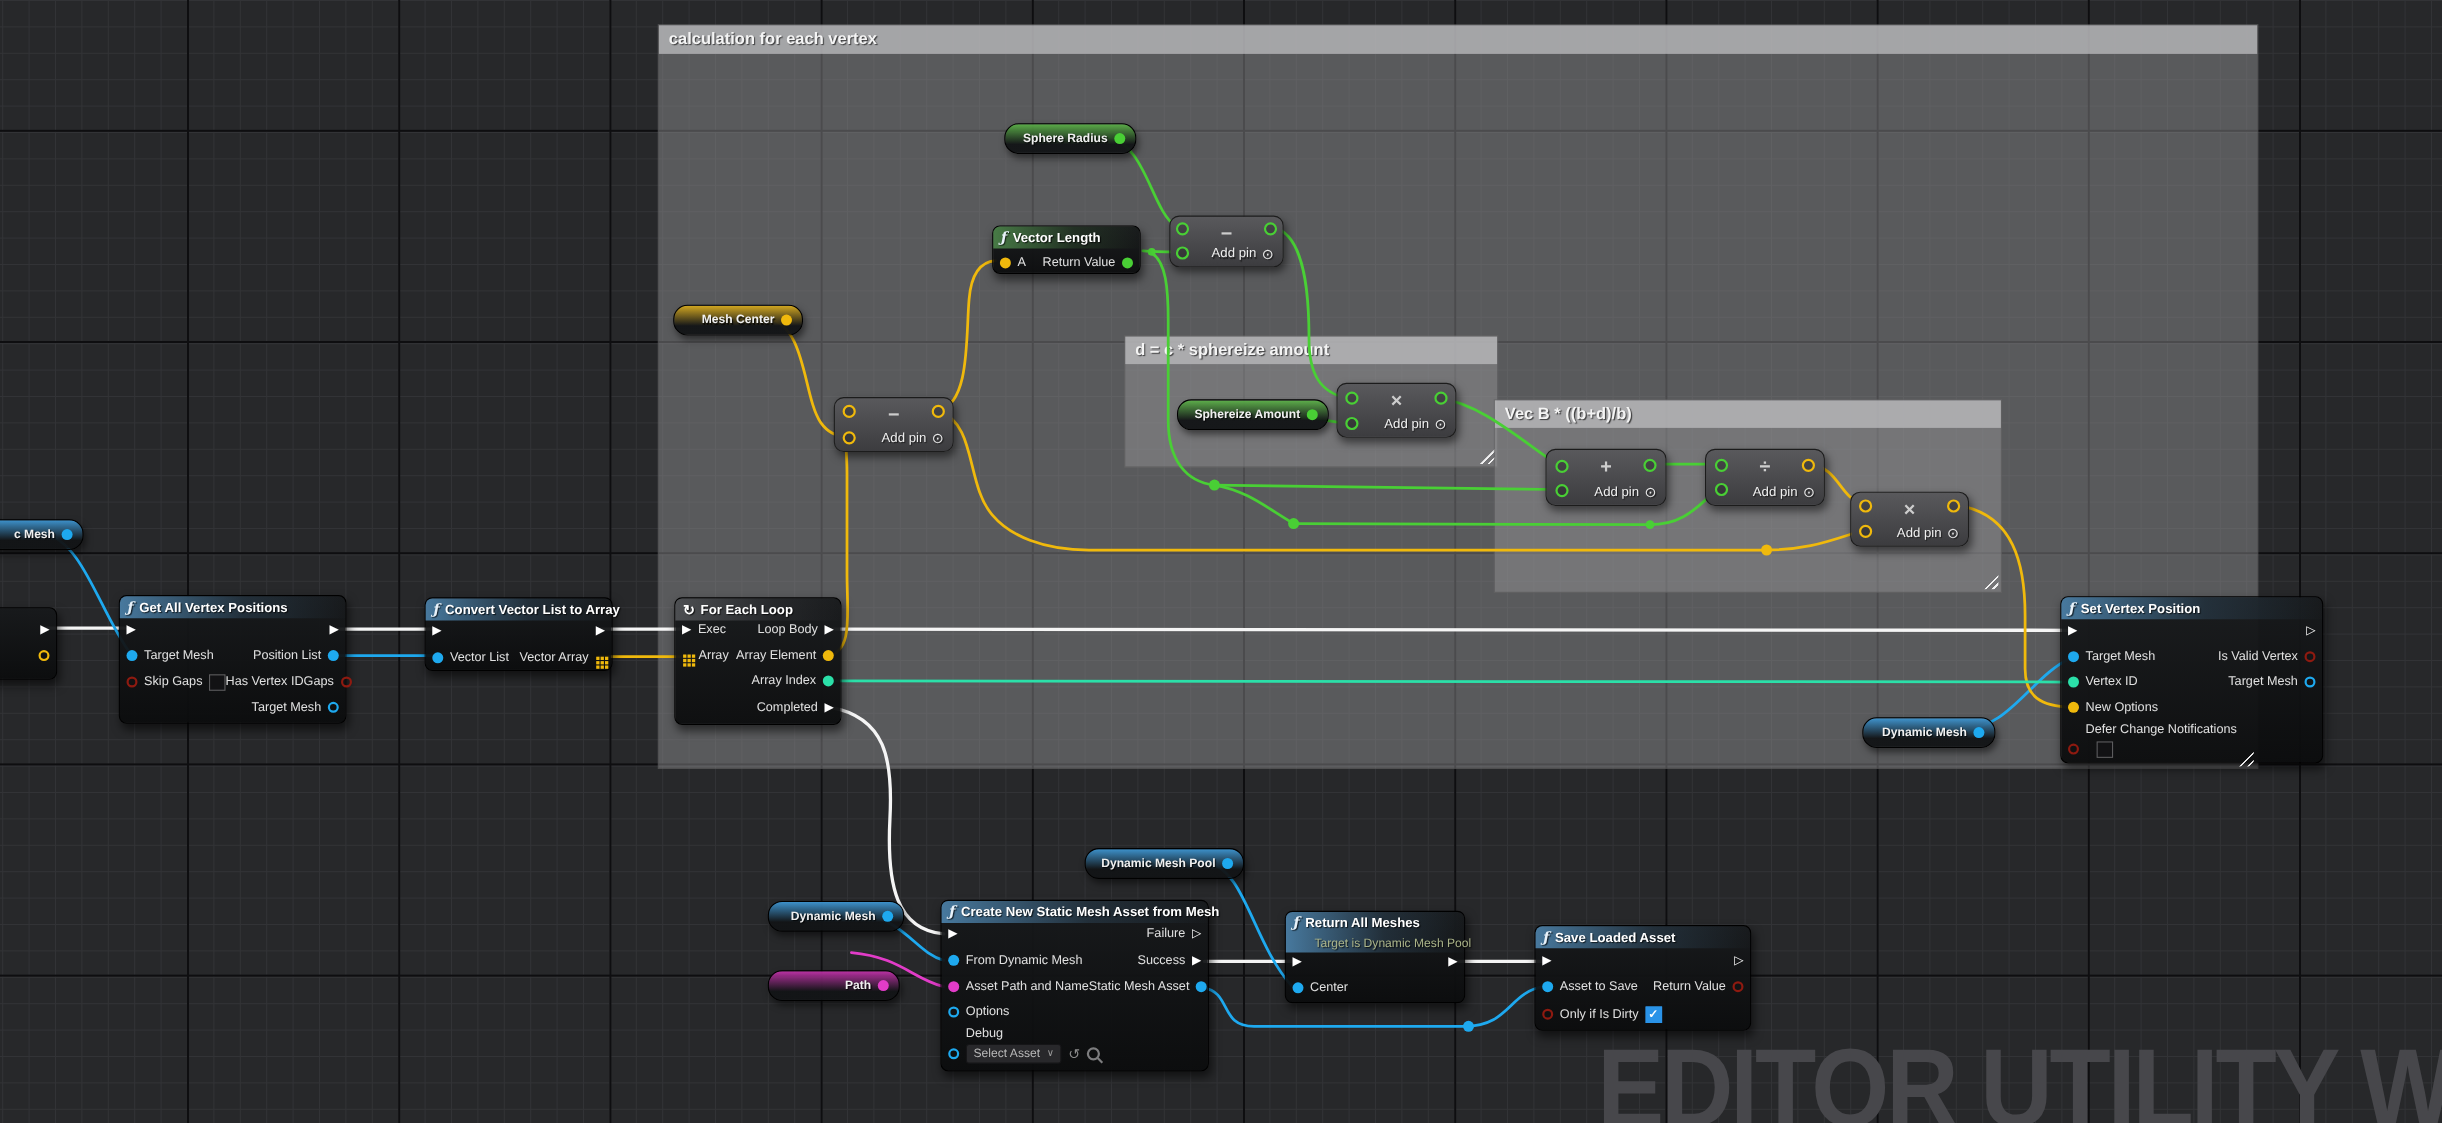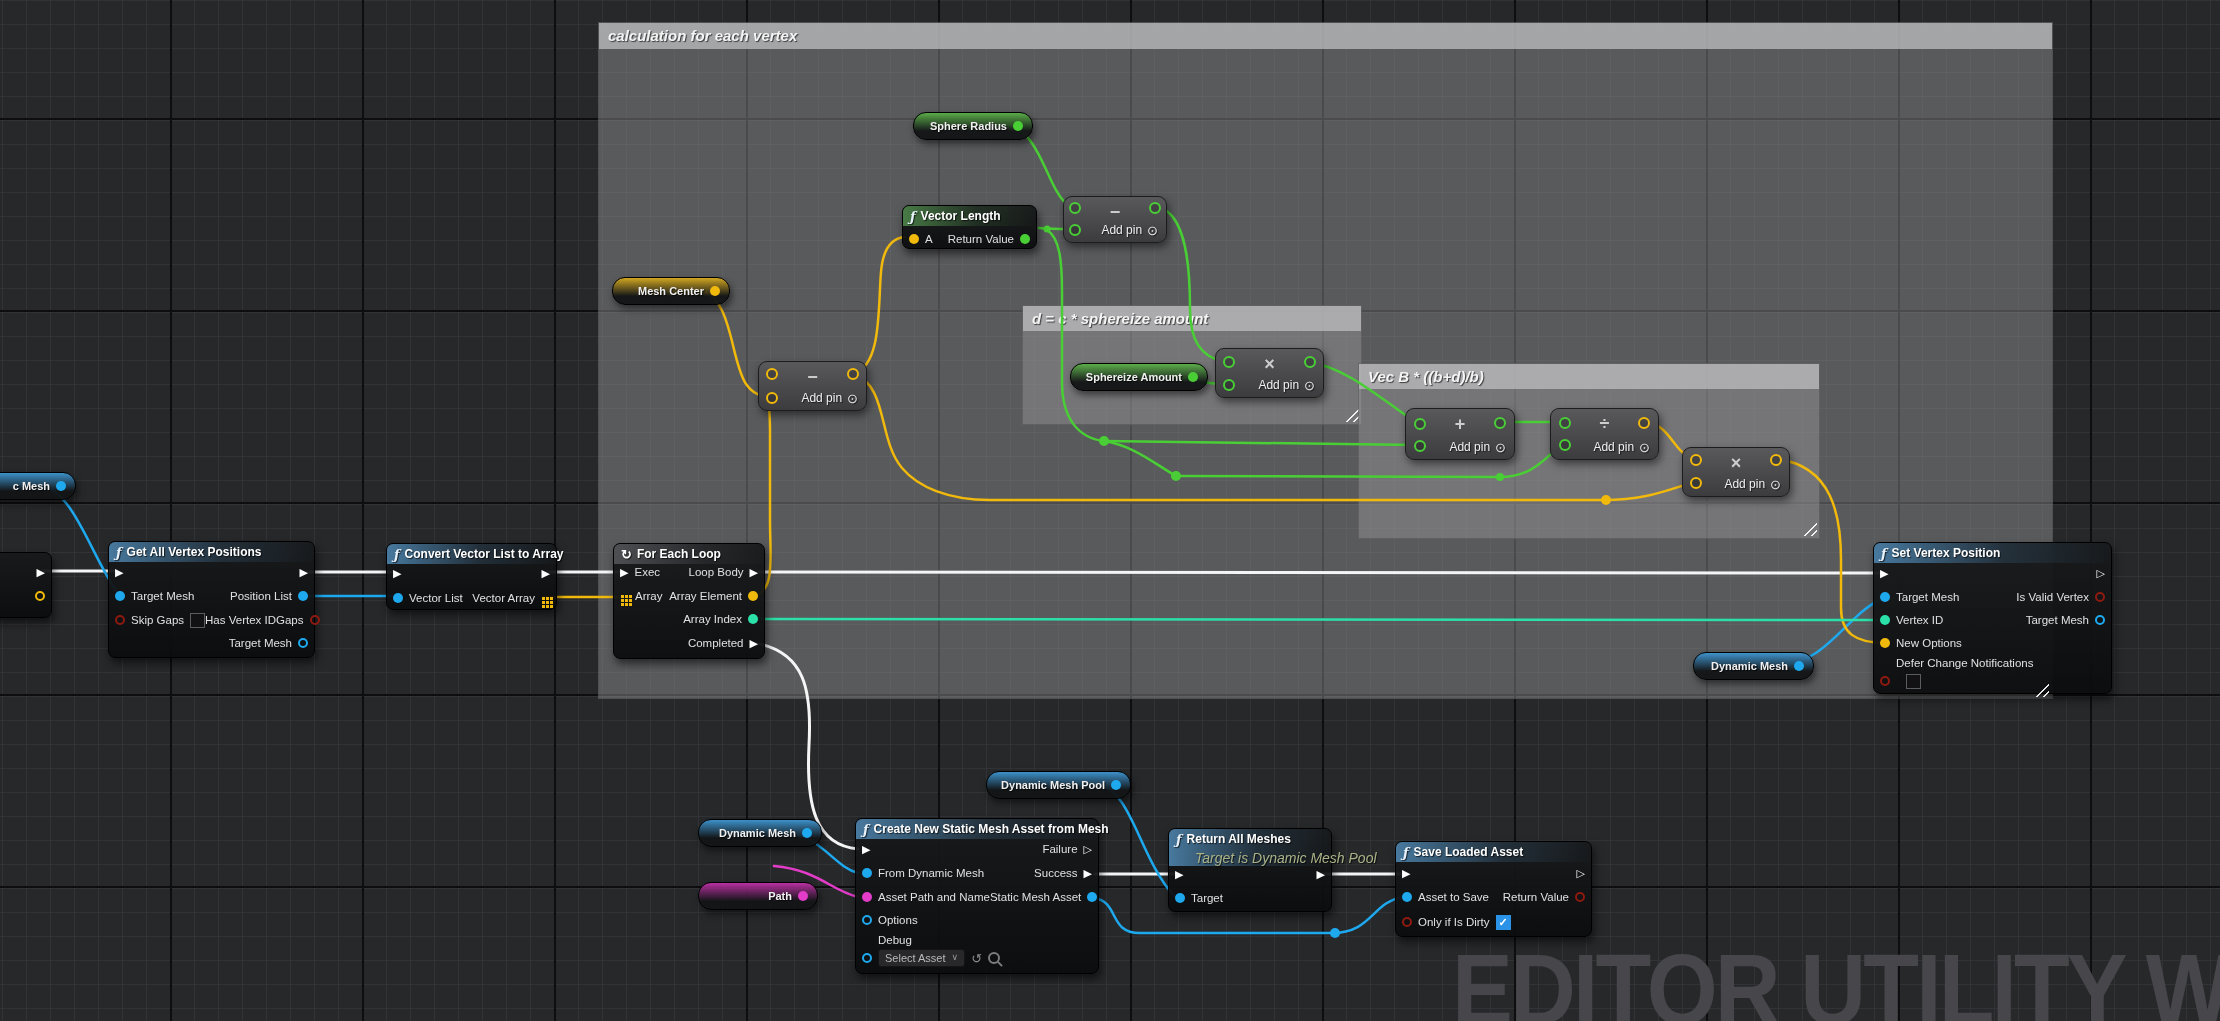--- a/index.html
+++ b/index.html
@@ -10,41 +10,41 @@
       linear-gradient(#0e0e10 2px, transparent 2px),
       linear-gradient(90deg,#0e0e10 2px, transparent 2px),
       linear-gradient(#323336 1px, transparent 1px),
       linear-gradient(90deg,#323336 1px, transparent 1px);
     background-size:192px 192px,192px 192px,24px 24px,24px 24px;
     background-position:0 118px,170px 0,0 0,2px 0;}
   .wm{position:absolute;left:1452px;top:932px;font-size:96px;font-weight:bold;color:#47474b;
     letter-spacing:-3px;white-space:nowrap;transform:scale(0.95,1.05);transform-origin:left top;
     font-family:"Liberation Sans",sans-serif;}
   
-  .cmt{position:absolute;background:rgba(150,150,152,0.45);border:1px solid rgba(70,70,72,0.45);font-style:italic;}
+  .cmt{position:absolute;background:rgba(150,150,152,0.45);border:1px solid rgba(70,70,72,0.45);}
   .cmt .hd{position:absolute;top:0;left:0;right:0;background:rgba(186,186,188,0.78);
     color:#f4f4f4;font-weight:bold;font-size:15px;line-height:25px;padding-left:9px;
     text-shadow:1px 1px 1px rgba(0,0,0,0.65);white-space:nowrap;overflow:hidden;}
   .rsz{position:absolute;width:14px;height:14px;
     background:repeating-linear-gradient(135deg,rgba(255,255,255,0.9) 0 1.5px,transparent 1.5px 5px);
     clip-path:polygon(100% 0,100% 100%,0 100%);}
   
   #wires{position:absolute;left:0;top:0;z-index:5;pointer-events:none;}
   #wires path{fill:none;stroke-linecap:round;}
   
   .node{position:absolute;z-index:10;border:1px solid #000;border-radius:7px;
     background:linear-gradient(180deg,rgba(23,25,27,0.95),rgba(11,12,13,0.95));
     box-shadow:2px 5px 9px rgba(0,0,0,0.55);color:#e3e3e3;}
   .nhead{height:20px;display:flex;align-items:center;gap:5px;padding:0 7px;border-radius:6px 6px 0 0;
     font-size:12px;font-weight:bold;color:#fff;text-shadow:1px 1px 1px rgba(0,0,0,0.7);white-space:nowrap;}
   .nhead.blue{background:linear-gradient(90deg,rgba(74,126,165,0.95),rgba(42,62,78,0.6) 55%,rgba(26,30,33,0.2));}
   .nhead.green{background:linear-gradient(90deg,rgba(74,128,72,0.95),rgba(40,62,40,0.6) 55%,rgba(24,28,24,0.2));}
   .nhead.gray{background:linear-gradient(90deg,rgba(120,122,126,0.55),rgba(60,62,66,0.35) 60%,rgba(30,31,33,0.15));}
   .nhead.tall{height:34px;align-items:flex-start;flex-wrap:wrap;}
-  .sub{font-size:14px;font-style:italic;font-weight:normal;color:#aab388;margin-top:-3px;width:100%;padding-left:19px;}
+  .sub{font-size:11px;font-weight:normal;color:#aab388;margin-top:-3px;width:100%;padding-left:19px;}
   .fnico{font-family:"DejaVu Serif",serif;font-style:italic;font-size:13px;color:#e8f2fa;}
   .prow{position:absolute;left:6px;right:6px;height:22px;display:flex;align-items:center;
     justify-content:space-between;font-size:11.5px;color:#e0e0e0;white-space:nowrap;}
   .lg,.rg{display:flex;align-items:center;gap:6px;}
   .pc{width:10px;height:10px;border-radius:50%;flex:0 0 auto;}
   .pc.h{width:6px;height:6px;border-style:solid;border-width:2px;background:transparent!important;}
   .pc.blue{background:#1ea9ef;border-color:#1ea9ef}.pc.yellow{background:#f0b90c;border-color:#f0b90c}
   .pc.green{background:#49cf35;border-color:#49cf35}.pc.teal{background:#2be0a9;border-color:#2be0a9}
   .pc.red{background:#8e1a10;border-color:#8e1a10}.pc.magenta{background:#e23cc8;border-color:#e23cc8}
   .ex{font-size:11px;color:#fff;line-height:1;}
@@ -515,21 +515,21 @@
       <span class="lg">
           <span class="ex">▶</span>
         </span>
       <span class="rg">
           <span class="ex">▶</span>
         </span>
     </div>
     <div class="prow" style="top:58px">
       <span class="lg">
           <span class="pc blue"></span>
-        <span>Target</span>
+        <span>Center</span>
         </span>
       <span class="rg"></span>
     </div>
   </div>
 
   <div class="node" style="left:1395px;top:841px;width:195px;height:94px">
     <div class="nhead blue">
       <span class="fnico">ƒ</span>
       <span>Save Loaded Asset</span>
     </div>

